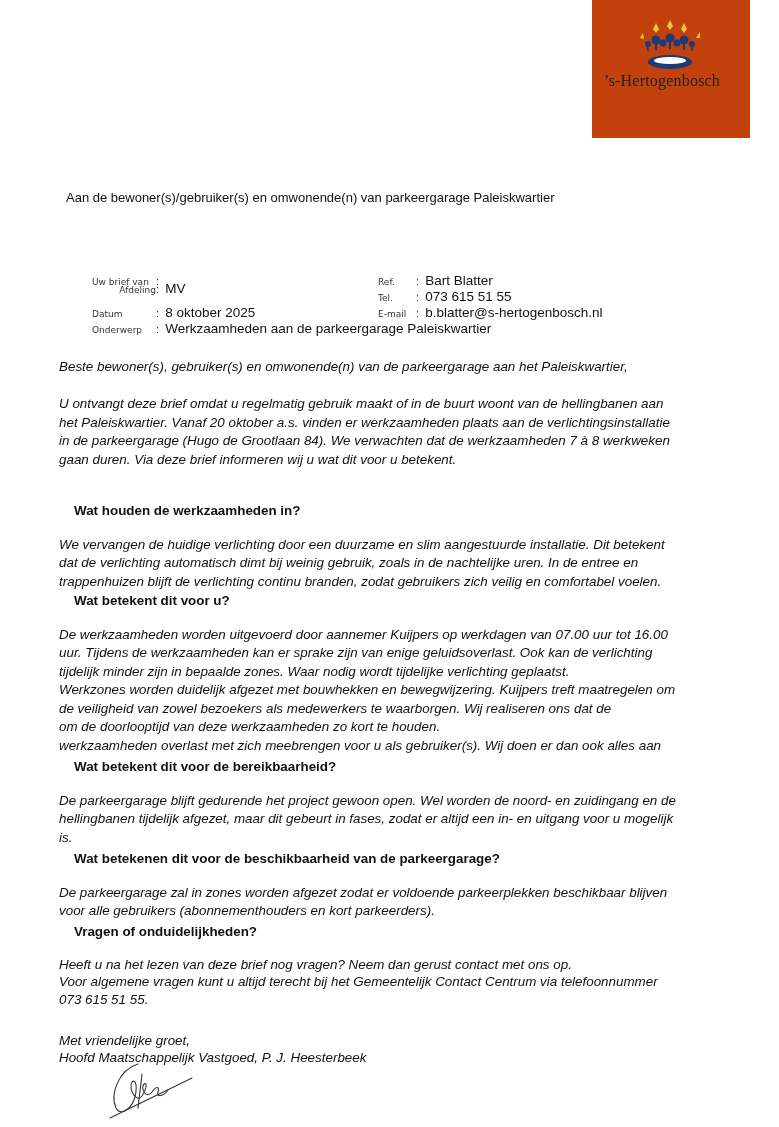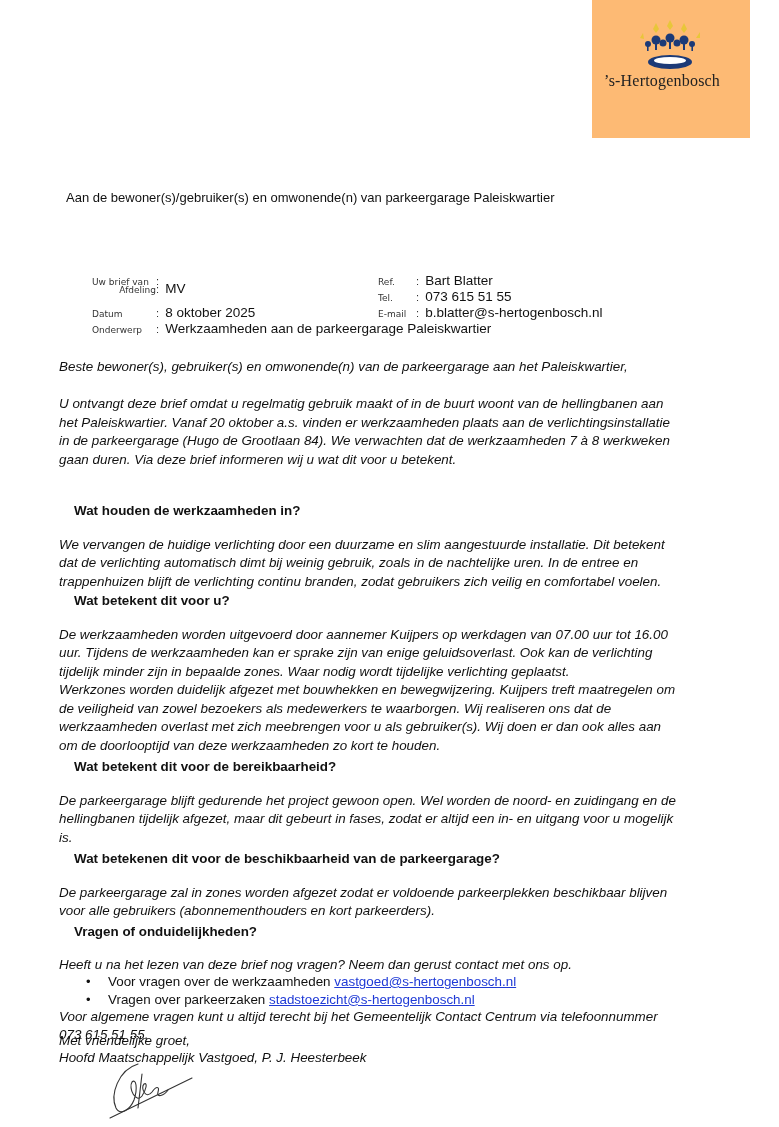--- a/index.html
+++ b/index.html
@@ -2,21 +2,21 @@
 <html><head>
   <meta charset="utf-8">
   <style>
     html, body { margin: 0; padding: 0; background: #ffffff; }
     body {
       width: 779px; height: 1127px; position: relative; overflow: hidden;
       font-family: "Liberation Sans", sans-serif; color: #111111;
     }
     .logo-box {
       position: absolute; left: 592px; top: 0; width: 158px; height: 138px;
-      background: #fdba74;
+      background: #c2410c;
     }
     .logo-crown { position: absolute; left: 44px; top: 20px; width: 68px; height: 50px; }
     .logo-text {
       position: absolute; left: 12px; top: 72px; width: 150px;
       font-family: "Liberation Serif", serif; font-size: 16px; color: #222;
       letter-spacing: 0.2px;
     }
     .addressee {
       position: absolute; left: 66px; top: 190px;
       font-size: 13px; color: #111;
@@ -123,44 +123,40 @@
   <p>trappenhuizen blijft de verlichting continu branden, zodat gebruikers zich veilig en comfortabel voelen.</p>
 </div>
 
 <div class="body-text" style="top:577px;">
   <h3>Wat betekent dit voor u?</h3>
   <p>De werkzaamheden worden uitgevoerd door aannemer Kuijpers op werkdagen van 07.00 uur tot 16.00</p>
   <p>uur. Tijdens de werkzaamheden kan er sprake zijn van enige geluidsoverlast. Ook kan de verlichting</p>
   <p>tijdelijk minder zijn in bepaalde zones. Waar nodig wordt tijdelijke verlichting geplaatst.</p>
   <p>Werkzones worden duidelijk afgezet met bouwhekken en bewegwijzering. Kuijpers treft maatregelen om</p>
   <p>de veiligheid van zowel bezoekers als medewerkers te waarborgen. Wij realiseren ons dat de</p>
+  <p>om de doorlooptijd van deze werkzaamheden zo kort te houden.</p>
   <p>werkzaamheden overlast met zich meebrengen voor u als gebruiker(s). Wij doen er dan ook alles aan</p>
-  <p>om de doorlooptijd van deze werkzaamheden zo kort te houden.</p>
 </div>
 
 <div class="body-text" style="top:743px;">
   <h3>Wat betekent dit voor de bereikbaarheid?</h3>
   <p>De parkeergarage blijft gedurende het project gewoon open. Wel worden de noord- en zuidingang en de</p>
   <p>hellingbanen tijdelijk afgezet, maar dit gebeurt in fases, zodat er altijd een in- en uitgang voor u mogelijk</p>
   <p>is.</p>
 </div>
 
 <div class="body-text" style="top:835px;">
   <h3>Wat betekenen dit voor de beschikbaarheid van de parkeergarage?</h3>
   <p>De parkeergarage zal in zones worden afgezet zodat er voldoende parkeerplekken beschikbaar blijven</p>
   <p>voor alle gebruikers (abonnementhouders en kort parkeerders).</p>
 </div>
 
 <div class="body-text" style="top:908px; line-height:17.5px;">
   <h3 style="line-height:17.5px;">Vragen of onduidelijkheden?</h3>
   <p>Heeft u na het lezen van deze brief nog vragen? Neem dan gerust contact met ons op.</p>
-  <ul class="contacts">
-    <li><span>Voor vragen over de werkzaamheden </span><a class="mail">vastgoed@s-hertogenbosch.nl</a></li>
-    <li><span>Vragen over parkeerzaken </span><a class="mail">stadstoezicht@s-hertogenbosch.nl</a></li>
-  </ul>
   <p>Voor algemene vragen kunt u altijd terecht bij het Gemeentelijk Contact Centrum via telefoonnummer</p>
   <p>073 615 51 55.</p>
 </div>
 
 <div class="body-text" style="top:1032px; line-height:17px;">
   <p>Met vriendelijke groet,</p>
   <p>Hoofd Maatschappelijk Vastgoed, P. J. Heesterbeek</p>
 </div>
 
 <svg class="signature" viewBox="0 0 90 60">

